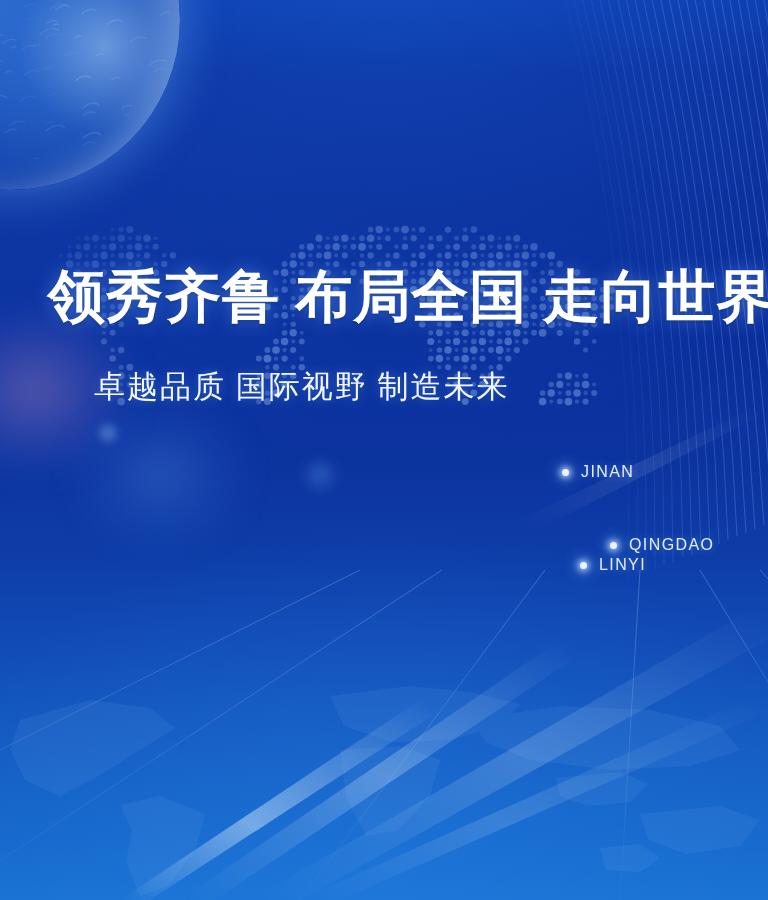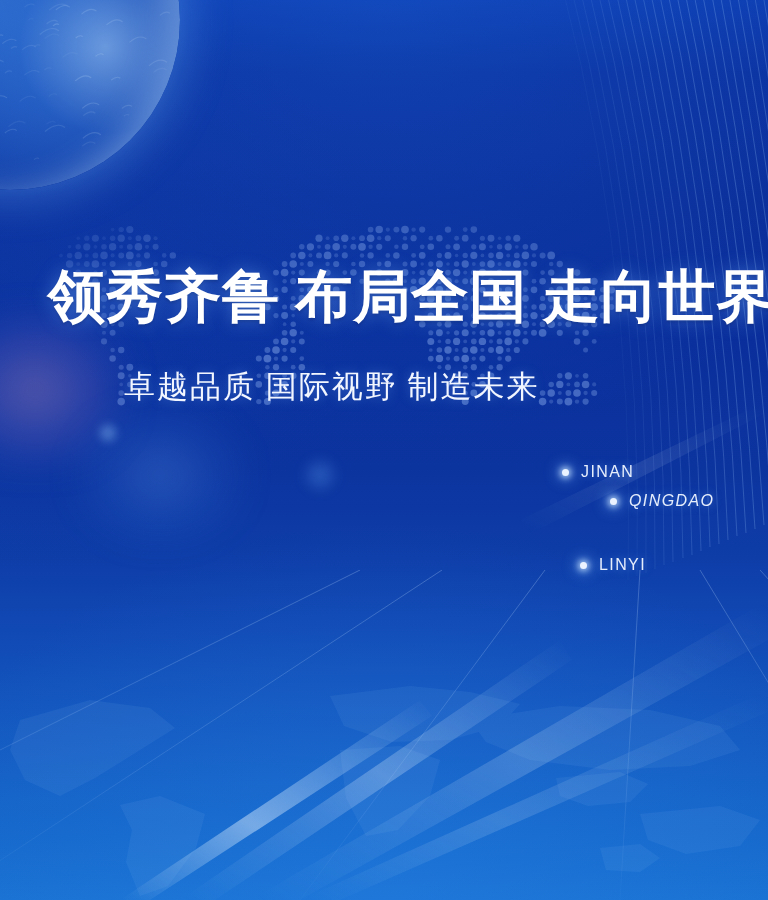--- a/index.html
+++ b/index.html
@@ -200,21 +200,21 @@
     color: #ffffff;
     letter-spacing: 1px;
     white-space: nowrap;
     text-shadow:
       0 0 18px rgba(120,180,255,0.45),
       0 2px 3px rgba(5,25,90,0.35);
   }
 
   #subtitle {
     position: absolute;
-    left: 124px;
+    left: 94px;
     top: 371px;
     font-family: "Liberation Serif", "DejaVu Serif", serif;
     font-weight: normal;
     font-size: 31px;
     line-height: 1;
     color: #f2f6ff;
     letter-spacing: 2px;
     white-space: nowrap;
     text-shadow: 0 0 12px rgba(120,180,255,0.40);
   }
@@ -241,21 +241,21 @@
     margin-left: 12px;
     font-family: "Liberation Sans", sans-serif;
     font-size: 16px;
     font-weight: normal;
     letter-spacing: 1.4px;
     color: #e6eefc;
     text-shadow: 0 0 8px rgba(110,175,255,0.55);
   }
 
   #city-jinan    { left: 562px; top: 463px; }
-  #city-qingdao  { left: 610px; top: 492px; font-style: italic; }
+  #city-qingdao  { left: 610px; top: 536px; }
   #city-linyi    { left: 580px; top: 556px; }
 </style>
 </head>
 <body>
 
 <div id="banner">
 
   <div class="layer" id="bg-base"></div>
   <div class="layer" id="bg-vignette"></div>
 

